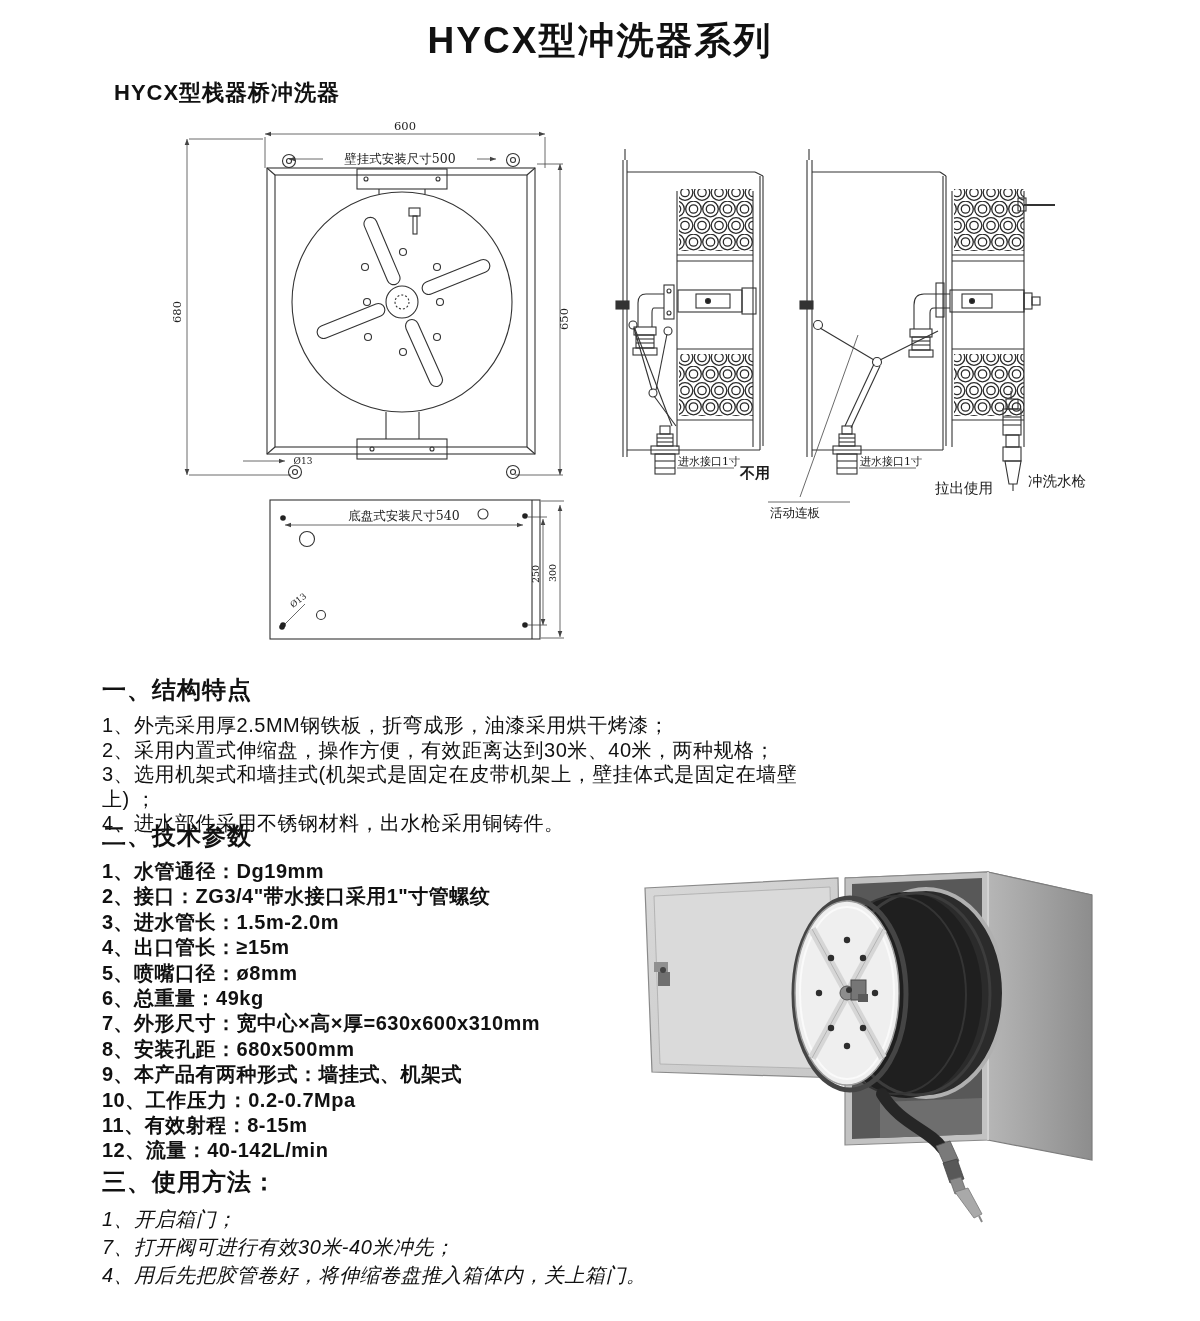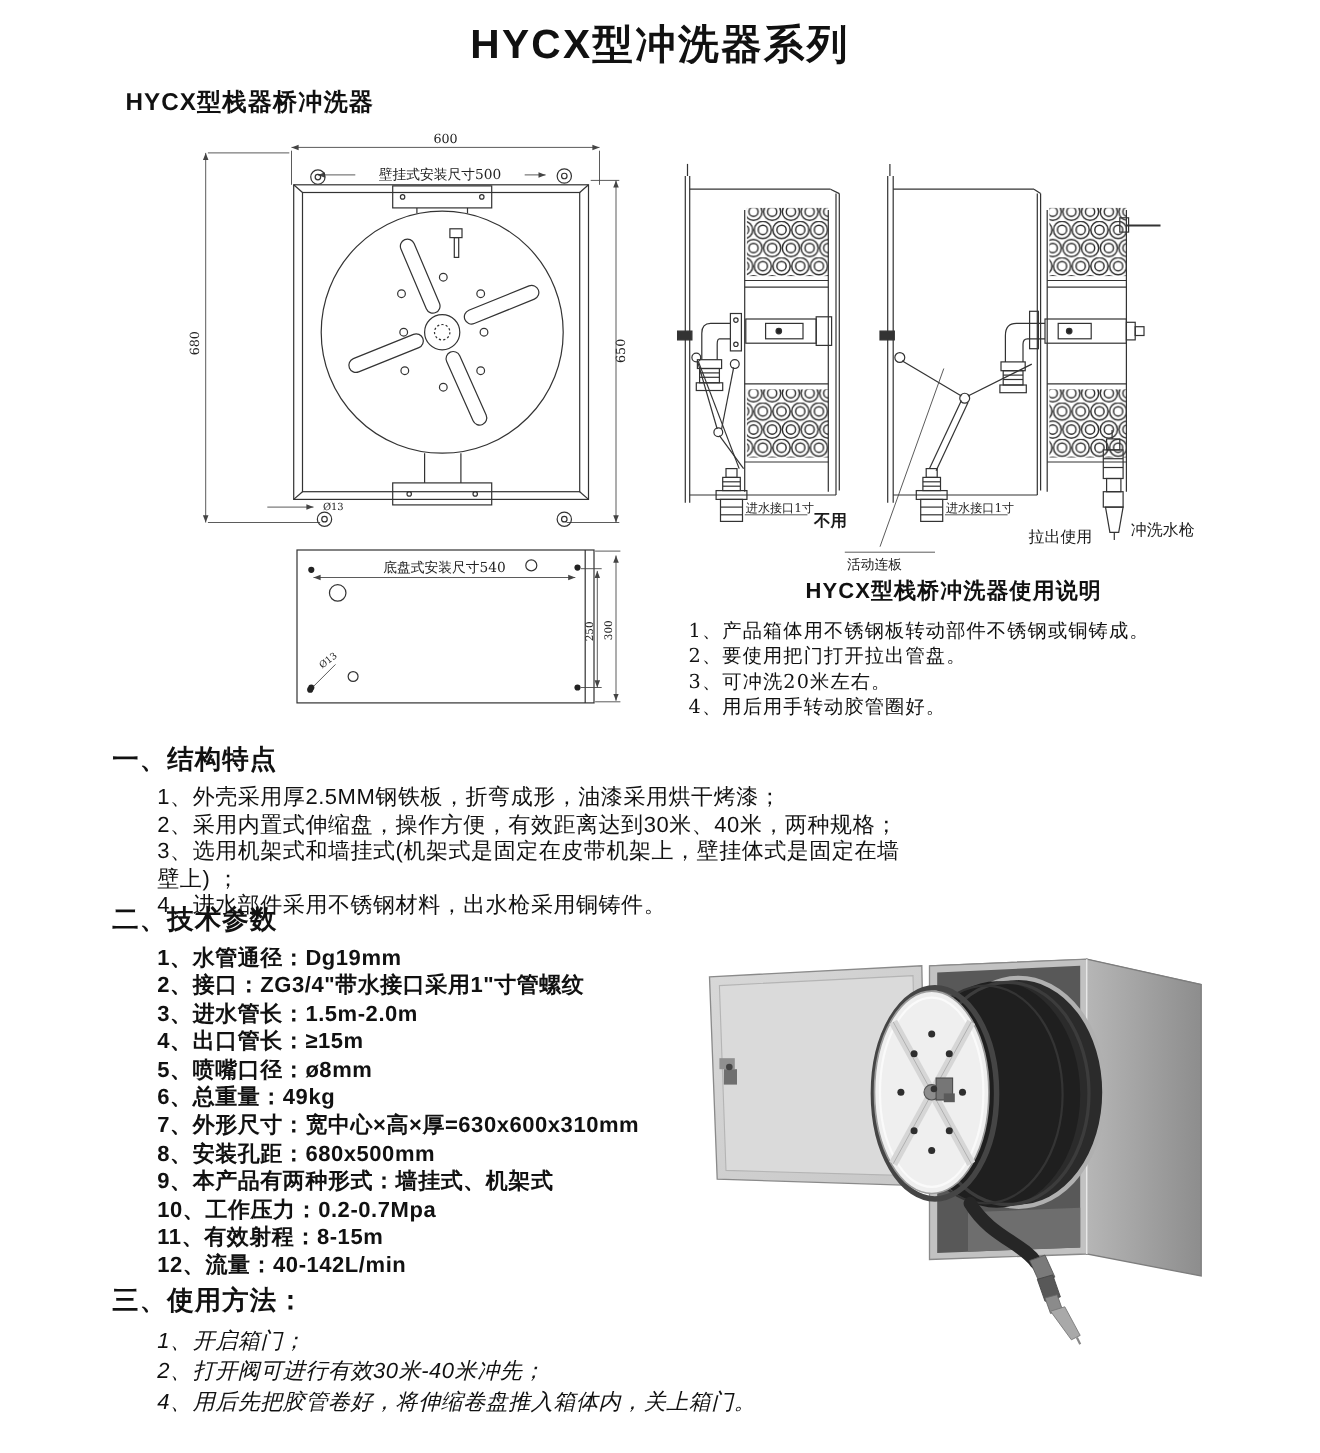--- a/index.html
+++ b/index.html
@@ -16,21 +16,21 @@
   .dimtext{font-family:"DejaVu Serif",serif;font-size:11.5px;fill:#222;}
   .lbl{font-family:"DejaVu Serif",serif;fill:#1a1a1a;}
   .usage-note{position:absolute;left:626px;top:524px;width:482px;}
   .usage-note-title{font-size:20px;font-weight:bold;text-align:center;margin-bottom:12px;letter-spacing:1px;}
   .usage-note-item{font-family:"DejaVu Serif",serif;font-size:17.5px;line-height:23px;letter-spacing:1px;}
   .section{position:absolute;left:102px;}
   .sec-structure{top:674px;width:720px;}
   .sec-parameters{top:820px;width:560px;}
   .sec-usage{top:1166px;width:640px;}
   .sec-heading{font-size:24px;font-weight:bold;margin:0 0 7px 0;letter-spacing:1px;}
-  .sec-item{font-size:20px;line-height:24.6px;letter-spacing:0.5px;margin-left:41px;}
+  .sec-item{font-size:20px;line-height:24.6px;letter-spacing:0.5px;}
   .sec-parameters .sec-item{line-height:25.4px;font-weight:bold;}
   .sec-usage .sec-item{line-height:28px;font-style:italic;}
 </style>
 </head>
 <body>
 
 <div class="page">
 
   <h1 class="title">HYCX型冲洗器系列</h1>
   <h2 class="subtitle">HYCX型栈器桥冲洗器</h2>
@@ -328,27 +328,20 @@
           <line x1="403" y1="290" x2="421" y2="290"></line>
         <rect x="406" y="300" width="13" height="12"></rect>
         <rect x="403" y="312" width="18" height="14"></rect>
         <polygon points="405,326 421,326 417,349 409,349"></polygon>
         <line x1="413" y1="349" x2="413" y2="356"></line>
       </g>
       <text class="lbl" x="428" y="351" style="font-size:14.5px">冲洗水枪</text>
     </g>
   </svg>
 
-  <div class="usage-note">
-    <div class="usage-note-title">HYCX型栈桥冲洗器使用说明</div>
-    <div class="usage-note-item">1、产品箱体用不锈钢板转动部件不锈钢或铜铸成。</div>
-    <div class="usage-note-item">2、要使用把门打开拉出管盘。</div>
-    <div class="usage-note-item">3、可冲洗20米左右。</div>
-    <div class="usage-note-item">4、用后用手转动胶管圈好。</div>
-  </div>
 
   <div class="section sec-structure">
     <h3 class="sec-heading">一、结构特点</h3>
     <div class="sec-item">1、外壳采用厚2.5MM钢铁板，折弯成形，油漆采用烘干烤漆；</div>
     <div class="sec-item">2、采用内置式伸缩盘，操作方便，有效距离达到30米、40米，两种规格；</div>
     <div class="sec-item">3、选用机架式和墙挂式(机架式是固定在皮带机架上，壁挂体式是固定在墙壁上) ；</div>
     <div class="sec-item">4、进水部件采用不锈钢材料，出水枪采用铜铸件。</div>
   </div>
 
   <div class="section sec-parameters">
@@ -363,21 +356,21 @@
     <div class="sec-item">8、安装孔距：680x500mm</div>
     <div class="sec-item">9、本产品有两种形式：墙挂式、机架式</div>
     <div class="sec-item">10、工作压力：0.2-0.7Mpa</div>
     <div class="sec-item">11、有效射程：8-15m</div>
     <div class="sec-item">12、流量：40-142L/min</div>
   </div>
 
   <div class="section sec-usage">
     <h3 class="sec-heading">三、使用方法：</h3>
     <div class="sec-item">1、开启箱门；</div>
-    <div class="sec-item">2、打开阀可进行有效30米-40米冲先；</div>
+    <div class="sec-item">7、打开阀可进行有效30米-40米冲先；</div>
     <div class="sec-item">4、用后先把胶管卷好，将伸缩卷盘推入箱体内，关上箱门。</div>
   </div>
 
   <svg class="photo" width="480" height="425" viewBox="0 0 480 425">
     <defs>
       <linearGradient id="sideg" x1="0" y1="0" x2="1" y2="0">
         <stop offset="0" stop-color="#b6b6b6"></stop>
           <stop offset="1" stop-color="#8d8d8d"></stop>
       </linearGradient>
       <linearGradient id="doorg" x1="0" y1="0" x2="1" y2="1">

